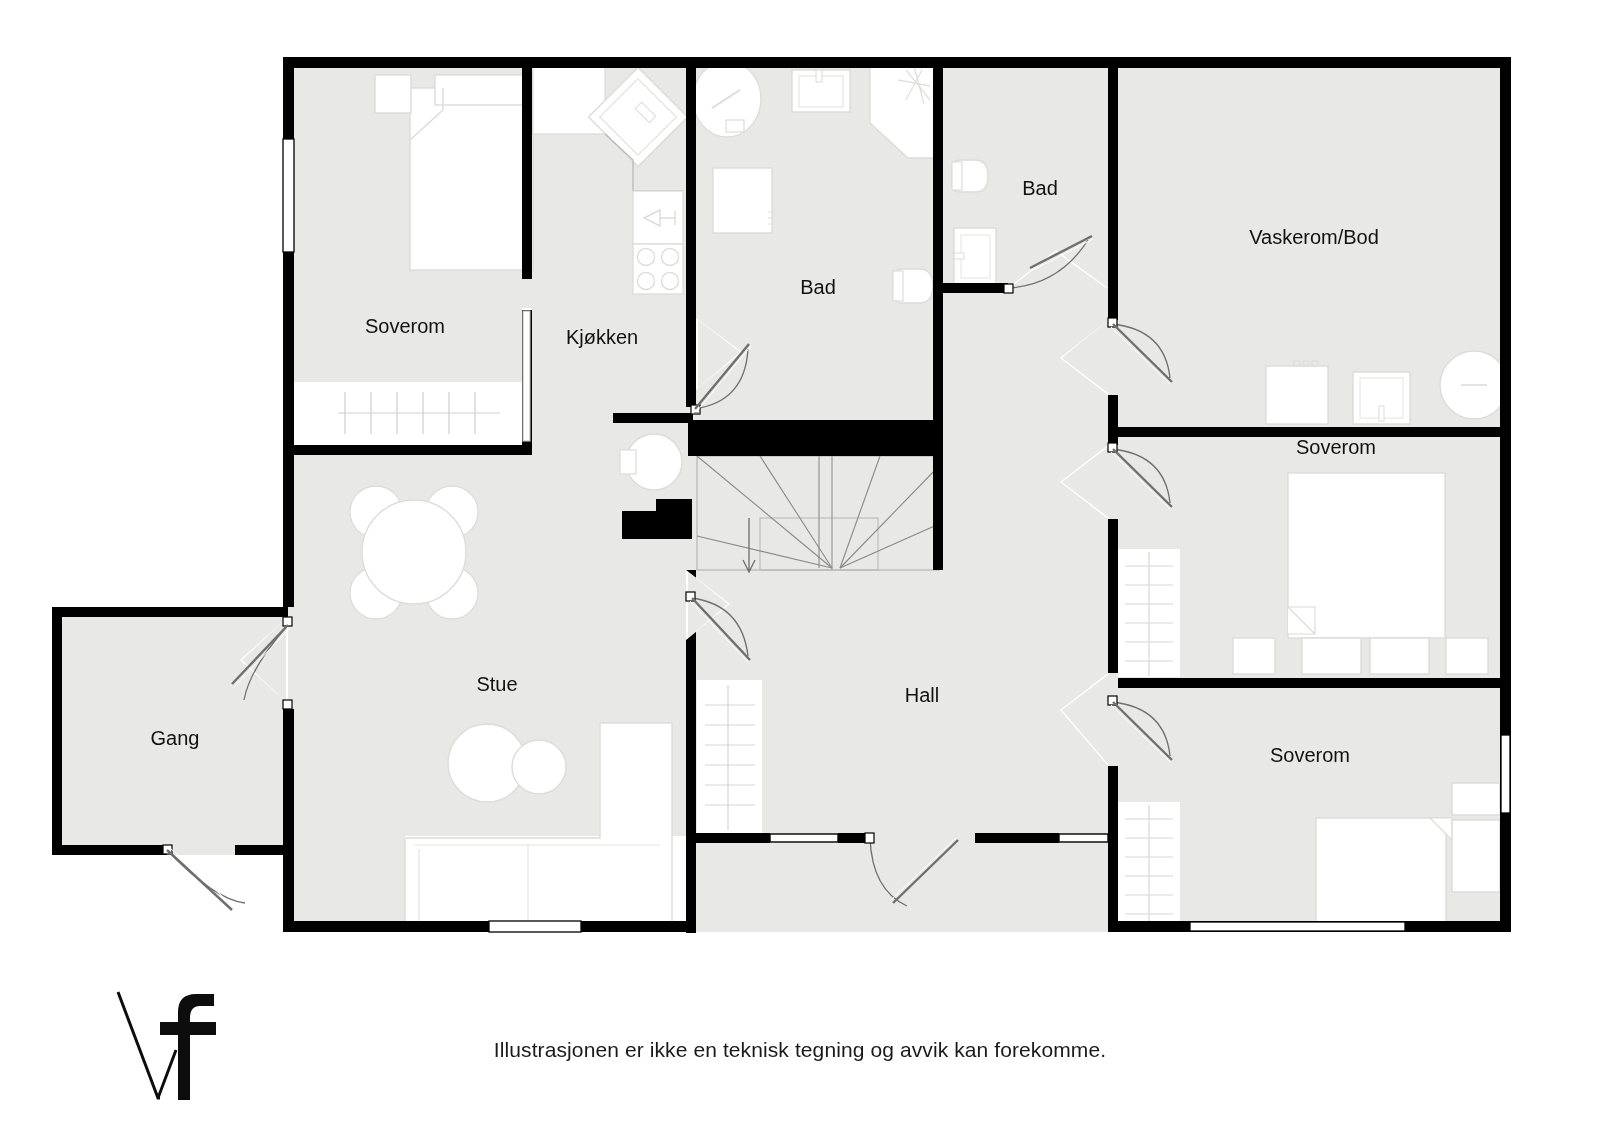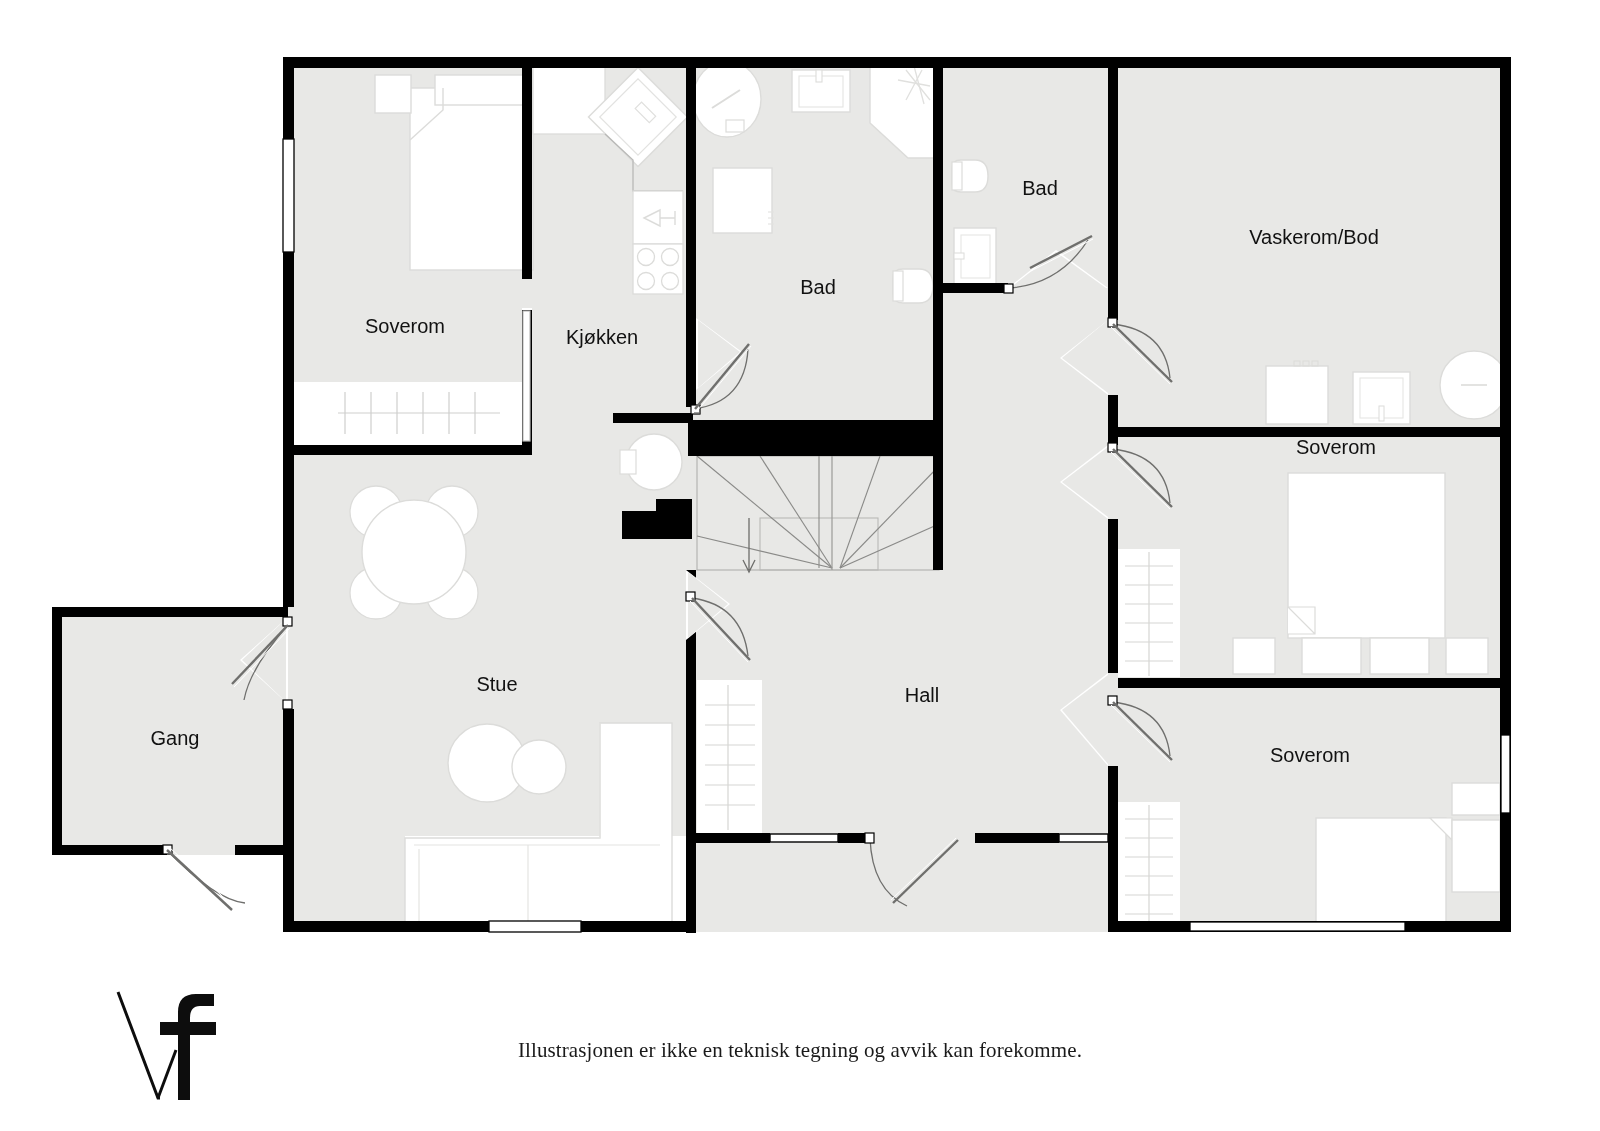--- a/index.html
+++ b/index.html
@@ -1,18 +1,18 @@
 <!DOCTYPE html>
 <html><head>
 <meta charset="utf-8">
 <style>
   html,body{margin:0;padding:0;background:#ffffff;}
   body{width:1600px;height:1131px;font-family:"Liberation Sans",sans-serif;position:relative;overflow:hidden;}
   #plan{position:absolute;left:0;top:0;width:1600px;height:1131px;}
-  .caption{position:absolute;left:0;top:1038px;width:1600px;text-align:center;font-size:21px;color:#1a1a1a;font-family:Liberation Serif, serif;letter-spacing:.1px;}
+  .caption{position:absolute;left:0;top:1038px;width:1600px;text-align:center;font-size:21px;color:#1a1a1a;font-family:Liberation Sans, sans-serif;letter-spacing:.1px;}
   text{font-family:"Liberation Sans",sans-serif;fill:#111111;}
 </style>
 </head>
 <body>
 
 <svg id="plan" viewBox="0 0 1600 1131" xmlns="http://www.w3.org/2000/svg">
 
   <g>
 
     <rect x="283" y="60" width="1228" height="872" fill="#e8e8e6"></rect>

